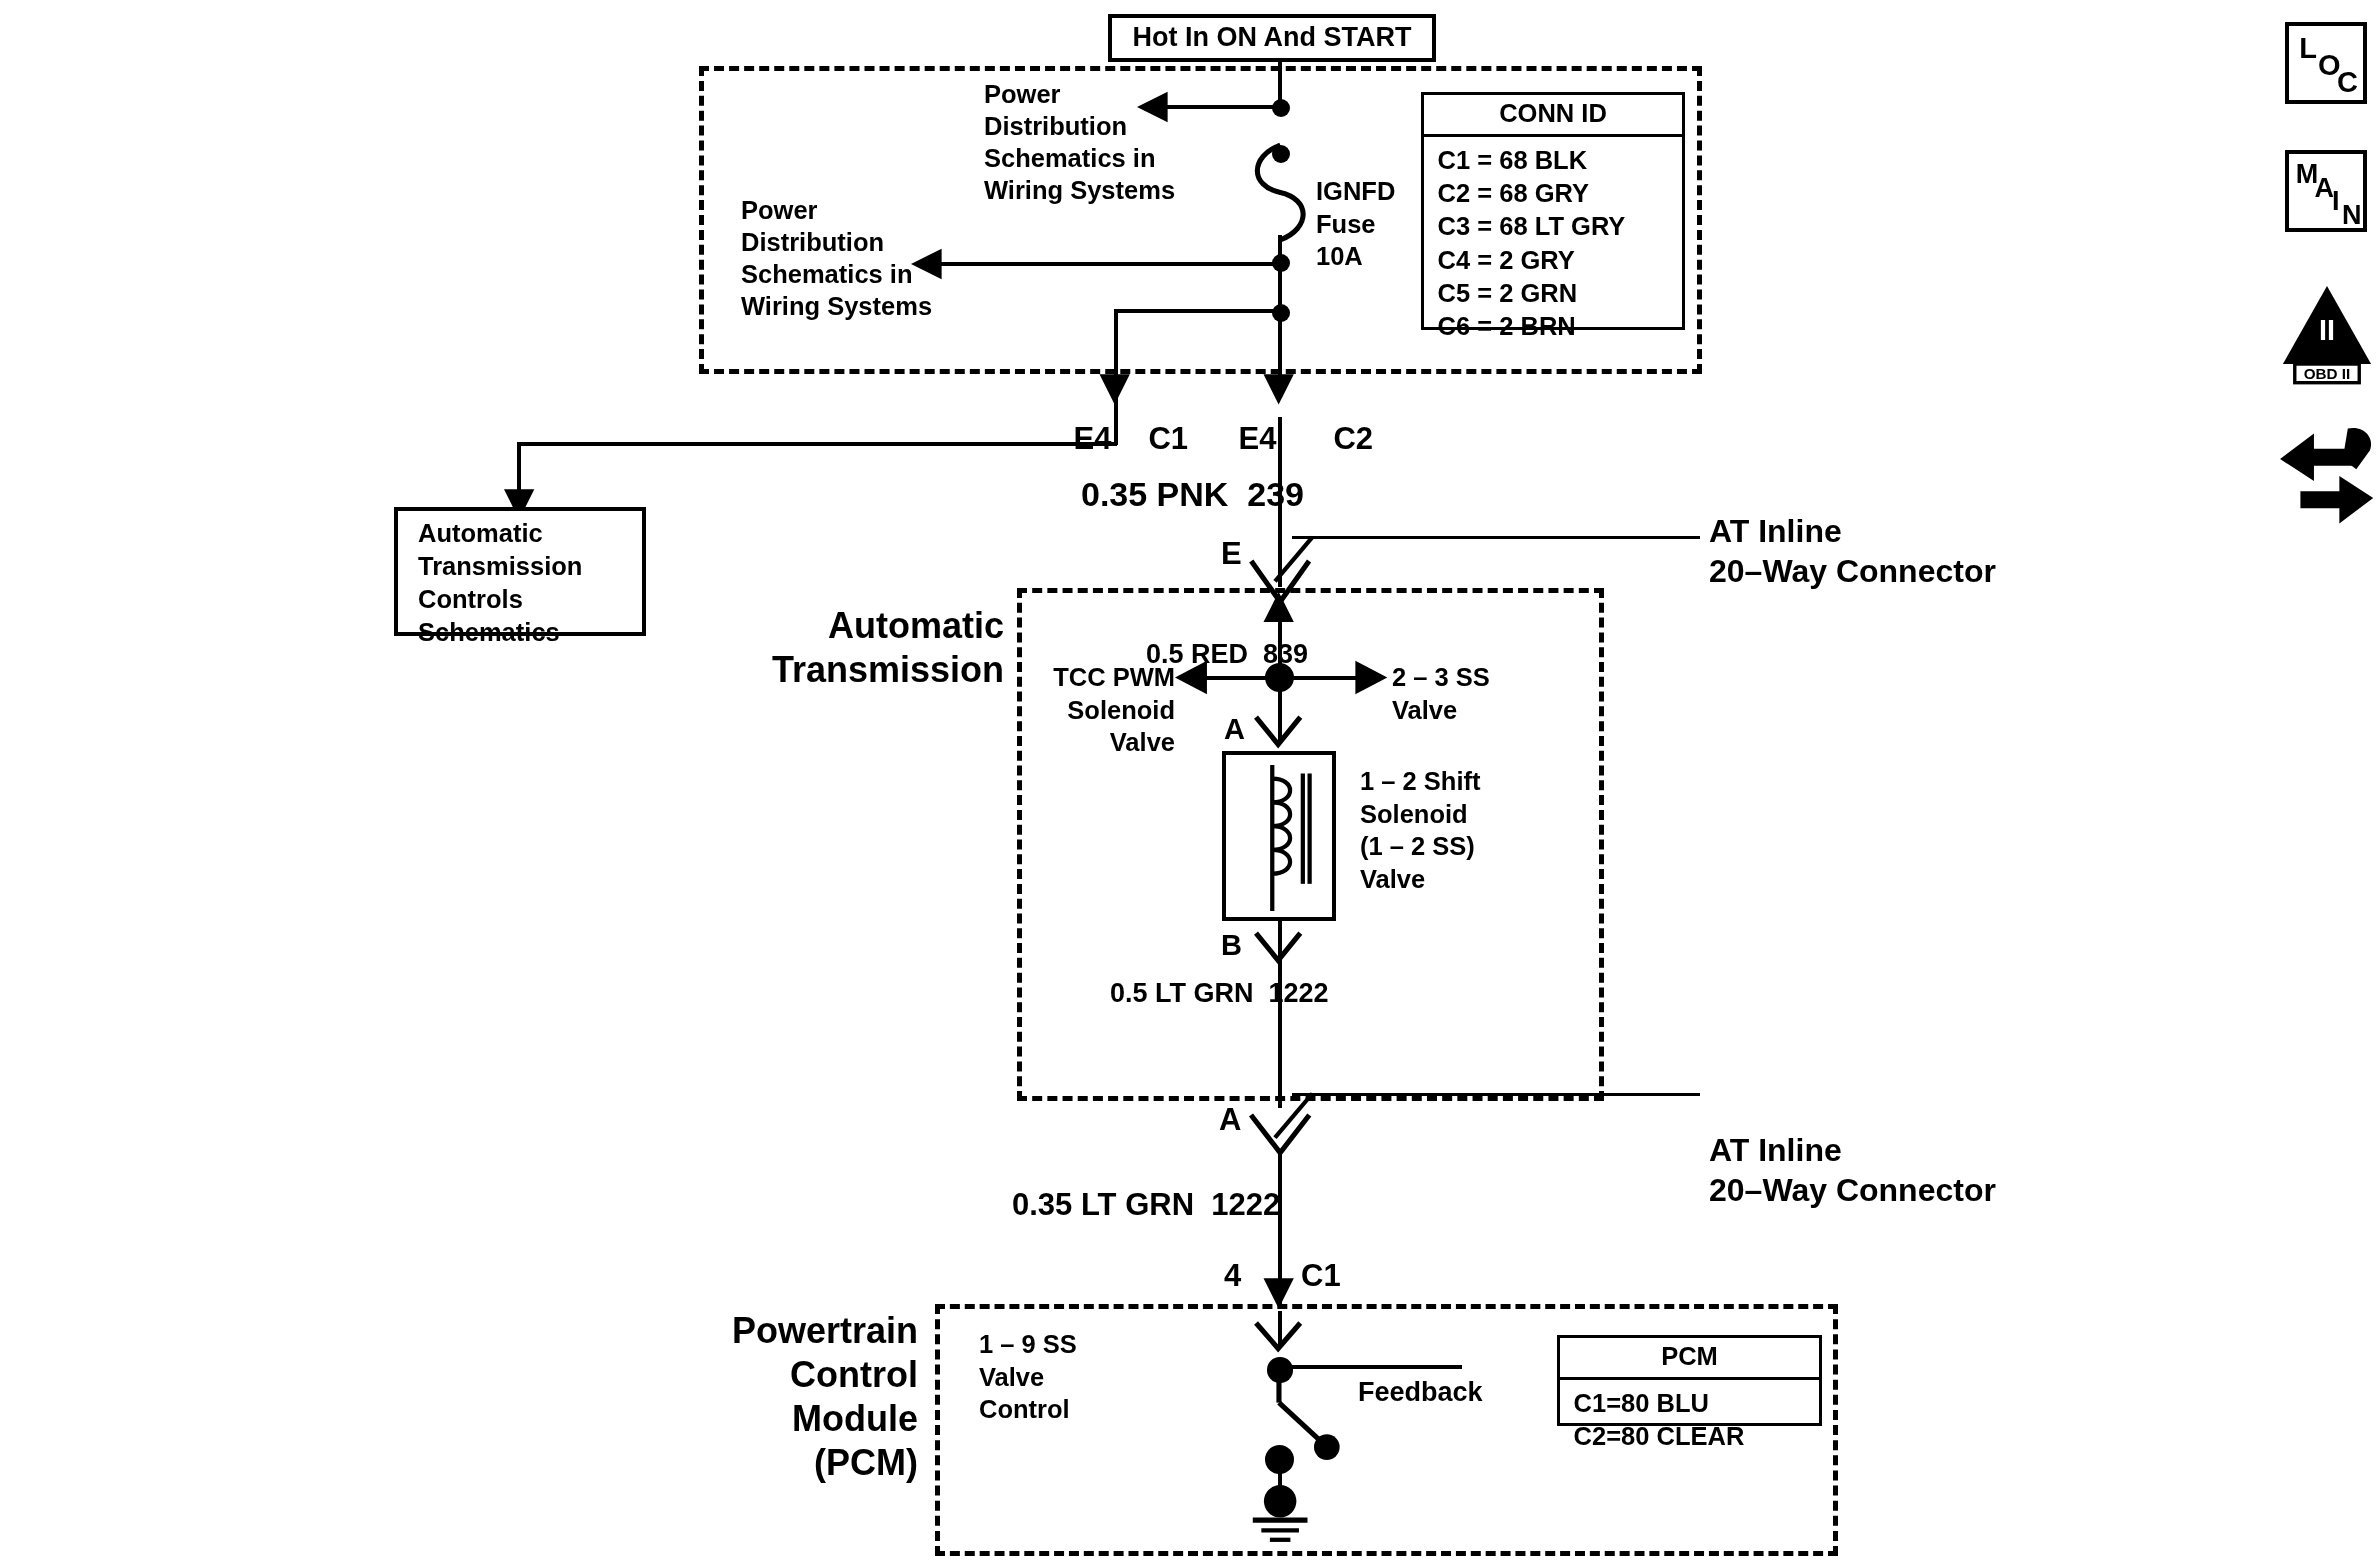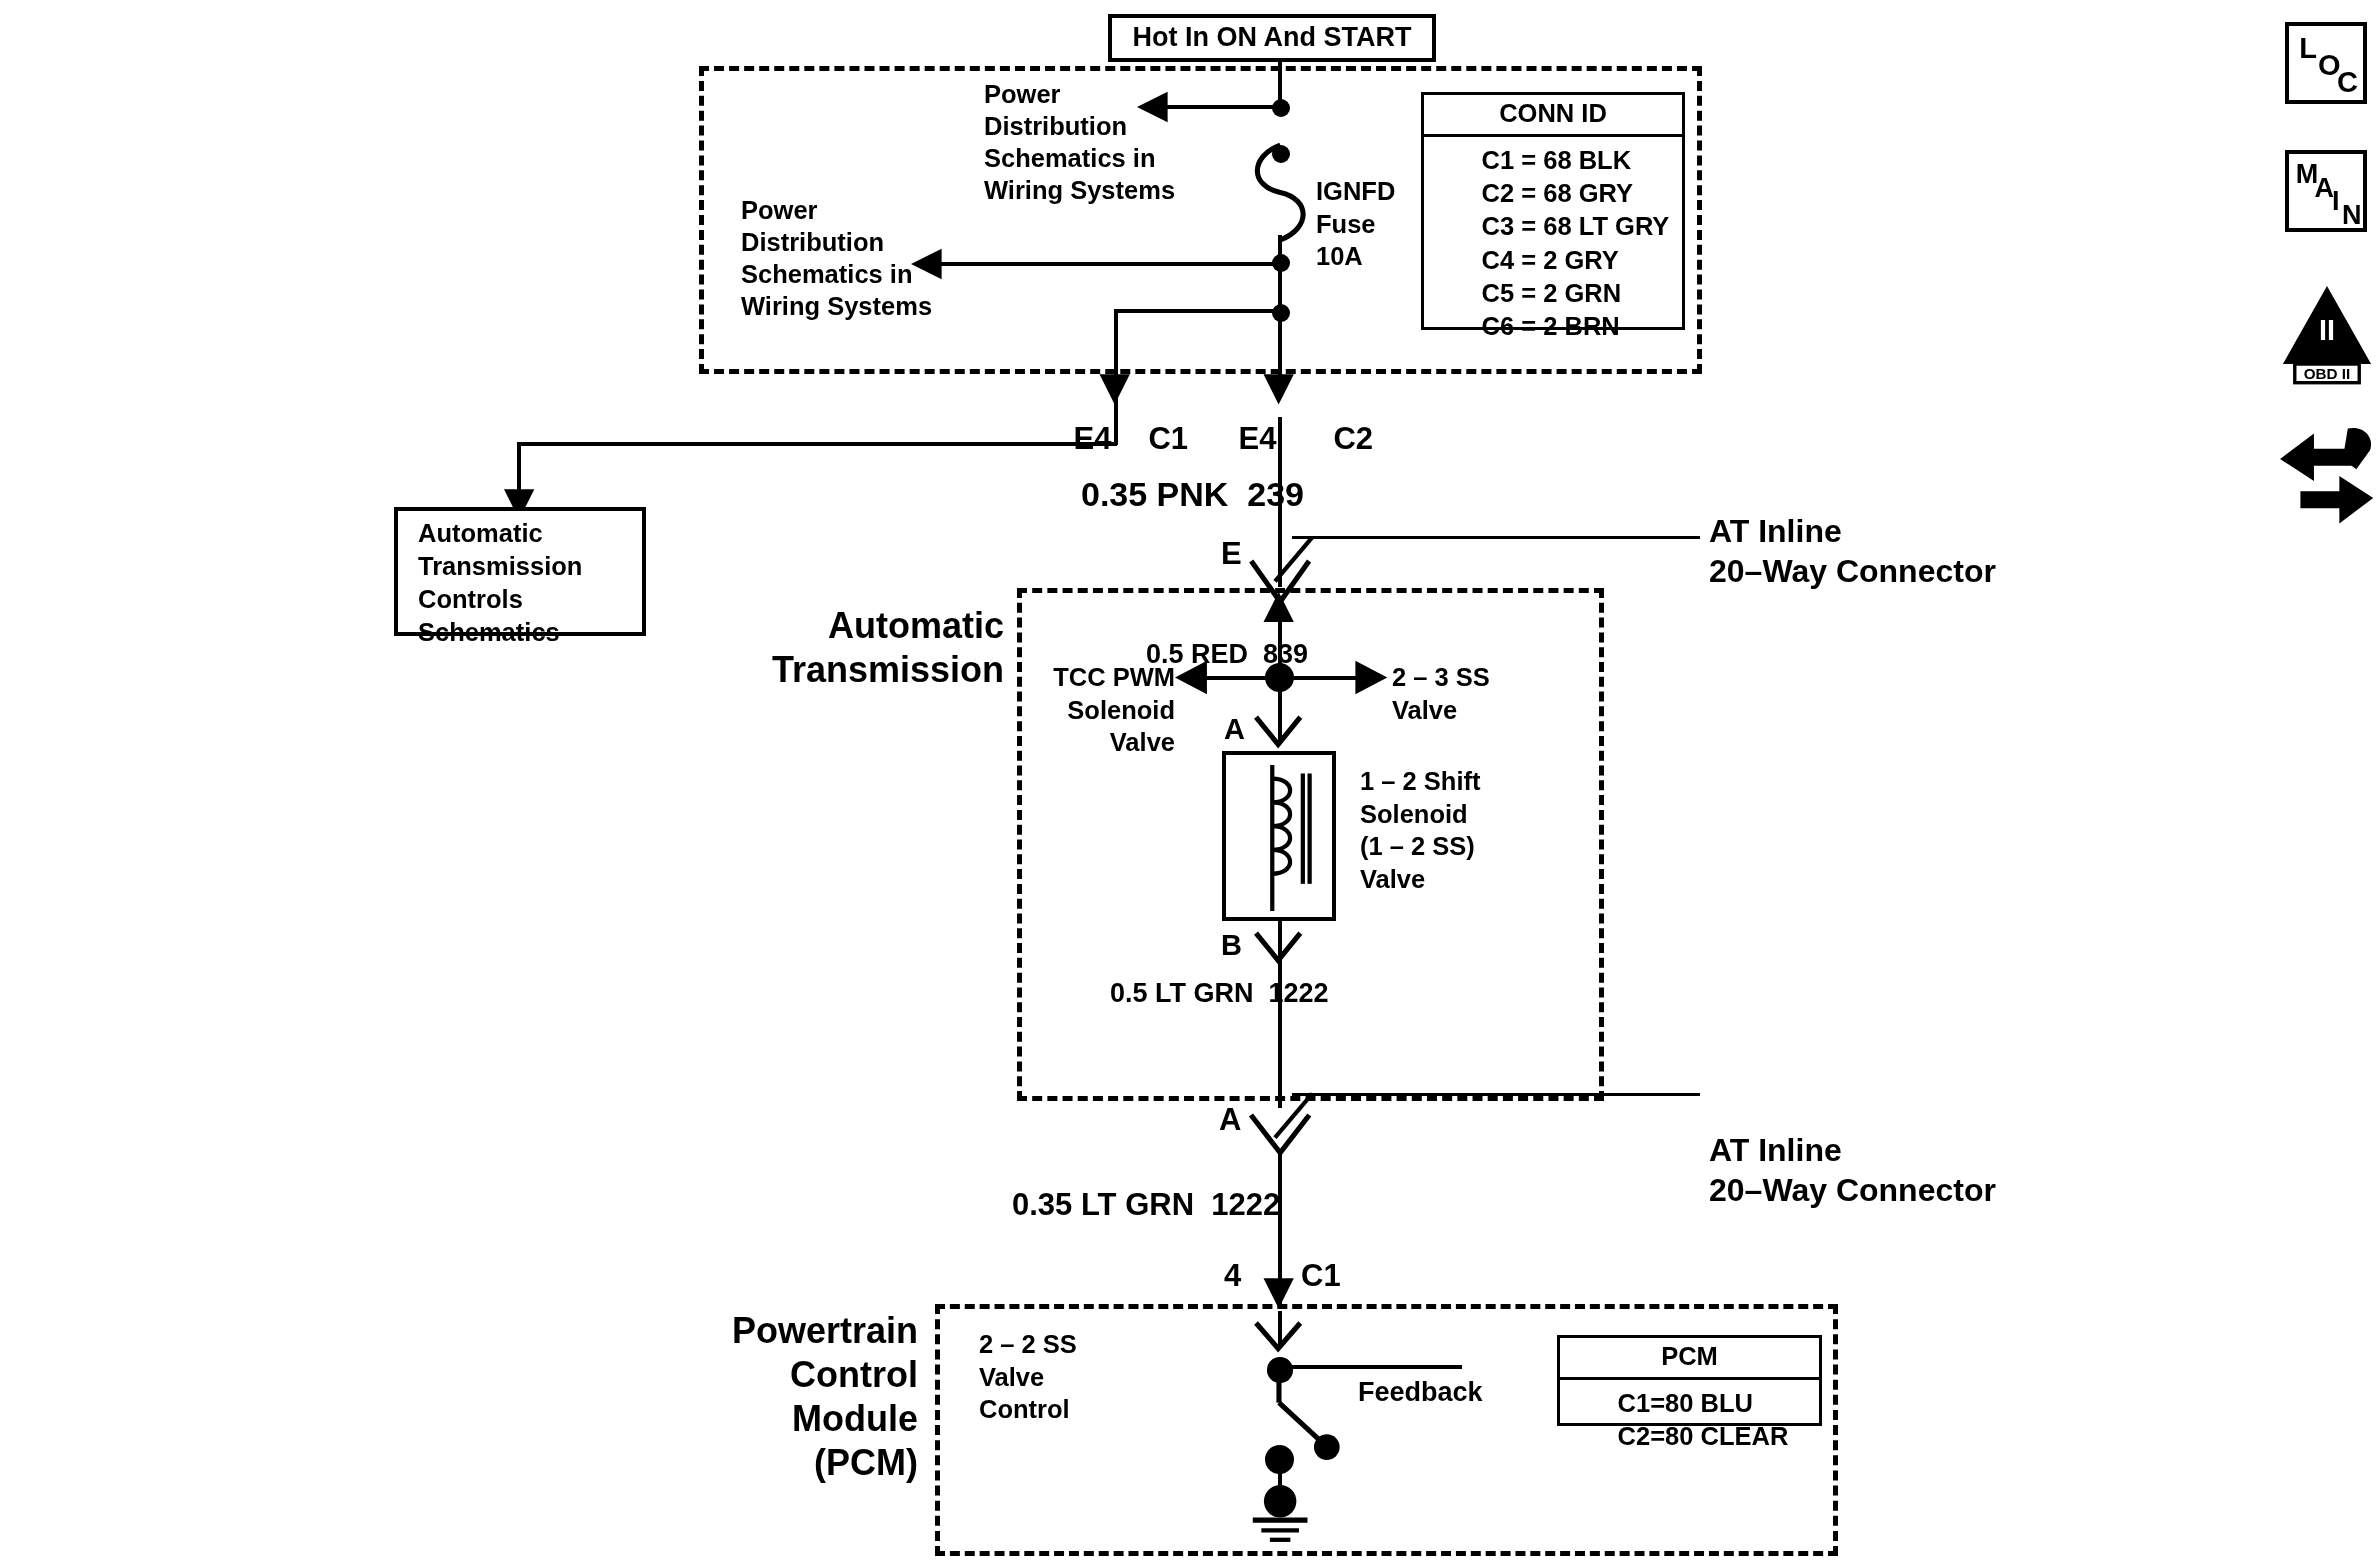--- a/index.html
+++ b/index.html
@@ -61,21 +61,20 @@
   .conn-title {
     border-bottom: 3.4px solid #000;
     text-align: center;
     font-size: 25.5px;
     padding: 4.3px 0 6px 0;
   }
   .conn-rows {
     padding: 6.8px 12px 8.5px 13.6px;
     font-size: 25.5px;
     line-height: 1.30;
-    margin-left: 44px;
   }
   .icon-box {
     position: absolute;
     border: 4.3px solid #000;
     background: #fff;
     box-sizing: border-box;
   }
 </style>
 </head>
 <body>
@@ -262,21 +261,21 @@
   </svg>
   <div class="txt" style="left:1224px; top:1258px; font-size:31px;"><span>4</span></div>
   <div class="txt" style="left:1301px; top:1258px; font-size:31px;"><span>C1</span></div>
 
   <div class="dashbox" style="left:935px; top:1304px; width:903px; height:252px;"></div>
   <div class="txt" style="left:663px; top:1309px; font-size:36px; line-height:1.22; text-align:right; width:255px;">Powertrain
 Control
 Module
 (PCM)</div>
 
-  <div class="txt" style="left:979px; top:1328px; font-size:25.5px; line-height:1.28;">2 – 2 SS
+  <div class="txt" style="left:979px; top:1328px; font-size:25.5px; line-height:1.28;">1 – 9 SS
 Valve
 Control</div>
 
   <div class="vline" style="left:1278px; top:1311px; height:34px;"></div>
   <svg style="left:1256px; top:1323px; width:46px; height:34px;" viewBox="0 0 54 40" width="46" height="34">
     <path d="M0,0 L26,30 L52,0" stroke="#000" stroke-width="6" fill="none"></path>
   </svg>
   <div class="dot" style="left:1267px; top:1357px; width:25.5px; height:25.5px;"></div>
 
   <div class="hline" style="left:1282px; top:1365px; width:180px;"></div>

